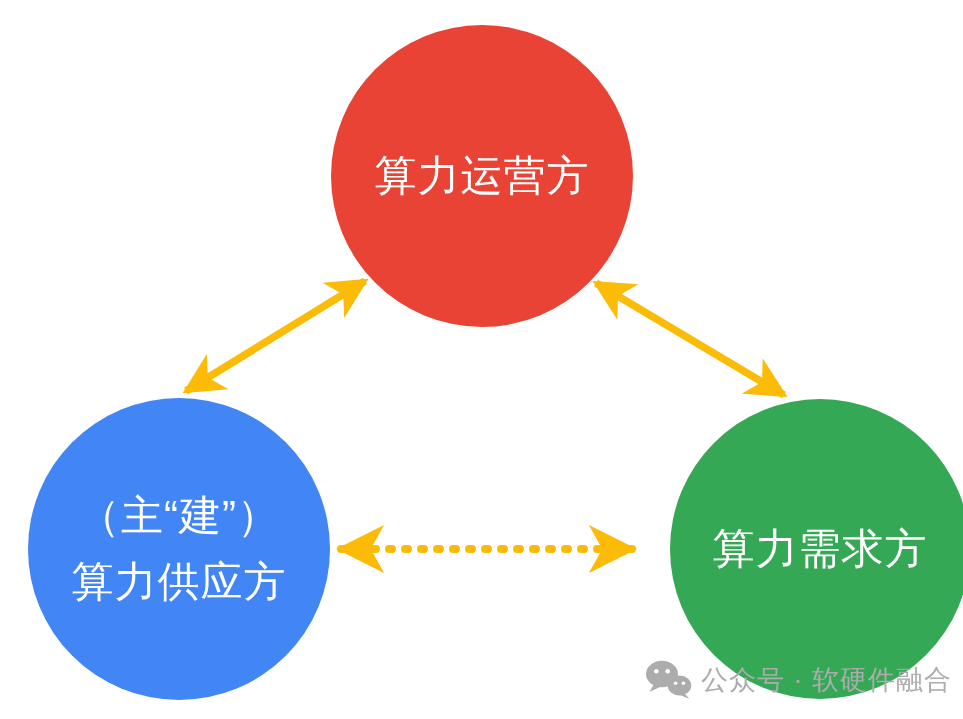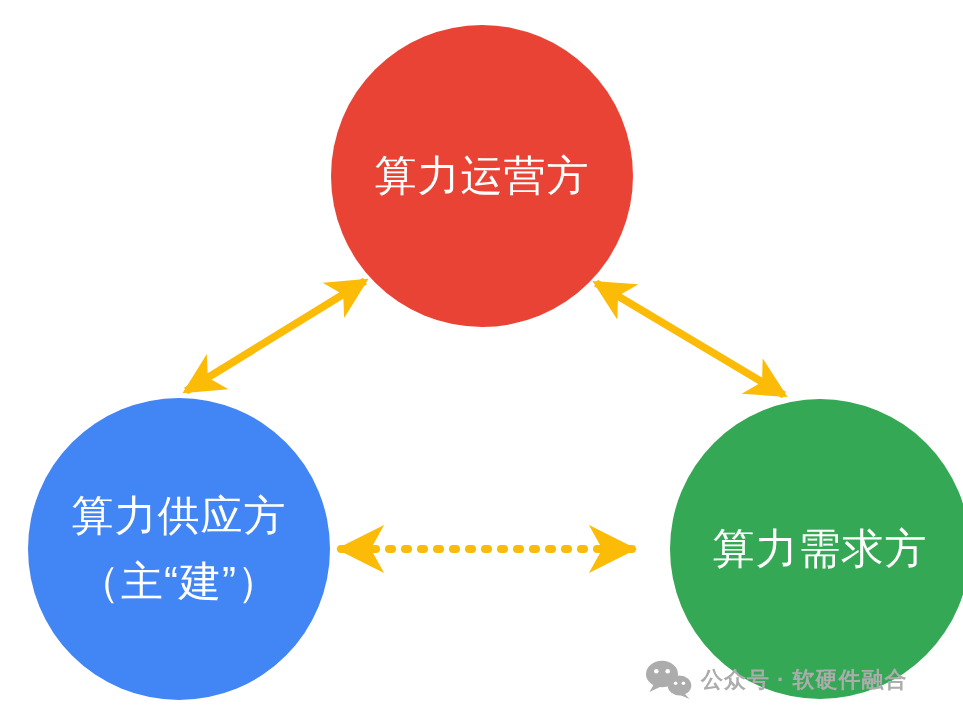--- a/index.html
+++ b/index.html
@@ -38,25 +38,24 @@
   .node-operator { left: 331px; top: 25px;  width: 302px; height: 302px; }
   .node-supplier { left: 28px;  top: 398px; width: 302px; height: 302px; }
   .node-consumer { left: 670px; top: 399px; width: 300px; height: 300px; }
   .watermark {
     position: absolute;
     left: 645px;
     top: 660px;
     display: flex;
     align-items: center;
     gap: 9px;
-    font-size: 22px;
+    font-size: 27px;
     letter-spacing: 1px;
     white-space: nowrap;
     z-index: 5;
-    font-weight: bold;
   }
   .wechat-icon { display: block; }
 </style>
 </head>
 <body>
 
 <div class="canvas">
 
   <svg class="arrow-layer" viewBox="0 0 963 719" xmlns="http://www.w3.org/2000/svg">
     <defs>
@@ -73,22 +72,22 @@
     <line x1="596" y1="283" x2="784" y2="395" stroke-width="7.5" stroke-linecap="butt" marker-start="url(#ah-solid)" marker-end="url(#ah-solid)" stroke="#FBBB06"></line>
 
     <line x1="341" y1="549" x2="632" y2="549" stroke-width="8" stroke-linecap="round" stroke-dasharray="3 13" marker-start="url(#ah-dashed)" marker-end="url(#ah-dashed)" stroke="#FBBB06"></line>
   </svg>
 
   <div class="node node-operator" style="background-color: rgb(233, 67, 53);">
     <div>算力运营方</div>
   </div>
 
   <div class="node node-supplier" style="background-color: rgb(66, 133, 244);">
+    <div>（主“建”）</div>
     <div>算力供应方</div>
-    <div>（主“建”）</div>
   </div>
 
   <div class="node node-consumer" style="background-color: rgb(53, 168, 85);">
     <div>算力需求方</div>
   </div>
 
   <div class="watermark" style="color: rgb(172, 172, 172);">
     <svg class="wechat-icon" width="47" height="40" viewBox="0 0 47 40" xmlns="http://www.w3.org/2000/svg">
       <g fill="#ACACAC">
         <ellipse cx="17" cy="14" rx="16" ry="13.2"></ellipse>

